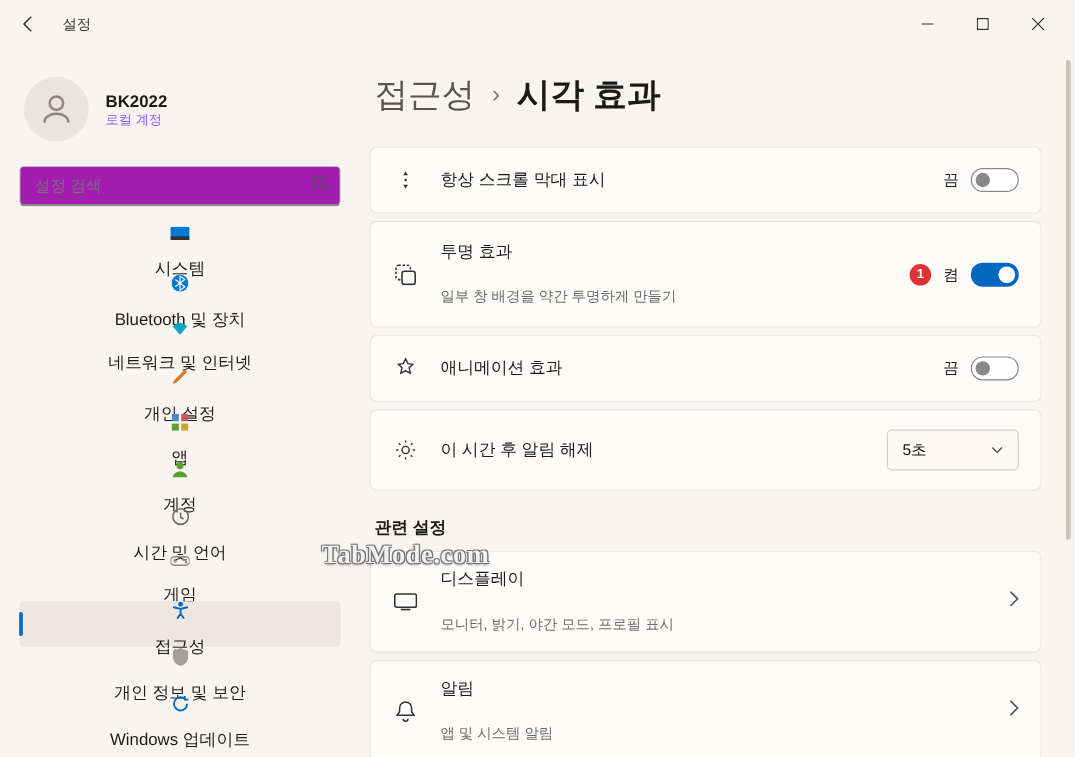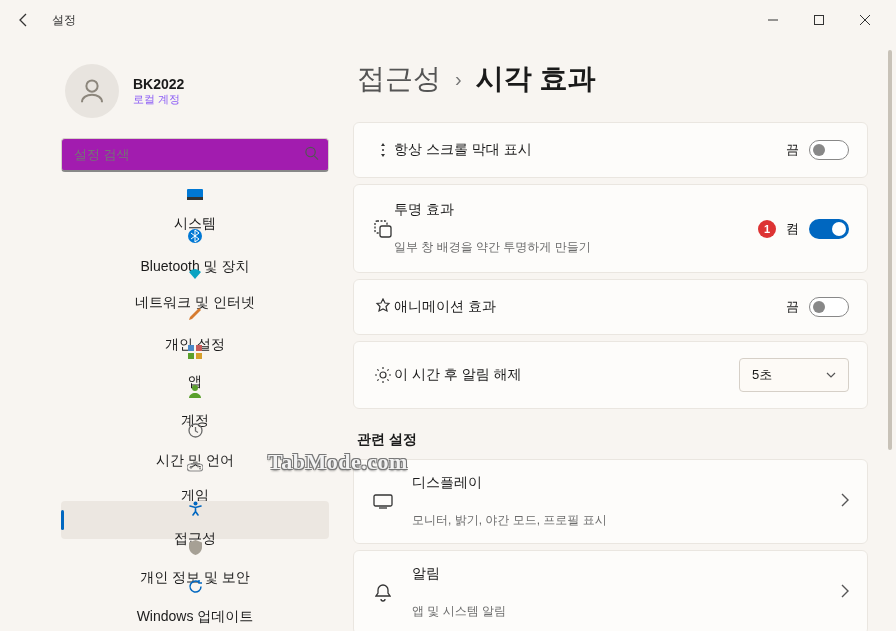--- a/index.html
+++ b/index.html
@@ -7,21 +7,21 @@
 
 .titlebar { height: 40px; display: flex; align-items: center; padding: 0 8px; }
 .titlebar-left { display: flex; align-items: center; gap: 12px; flex: 1; }
 .back-btn { width: 32px; height: 32px; display: flex; align-items: center; justify-content: center; border-radius: 4px; cursor: pointer; }
 .title { font-size: 12px; color: #333; }
 .win-controls { display: flex; }
 .win-btn { width: 46px; height: 32px; display: flex; align-items: center; justify-content: center; cursor: pointer; }
 
 .app { display: flex; height: calc(631px - 40px); }
 
-.sidebar { width: 300px; padding: 16px 12px 0 12px; display: flex; flex-direction: column; margin-left: 45px; }
+.sidebar { width: 300px; padding: 16px 12px 0 12px; display: flex; flex-direction: column; }
 .profile { display: flex; align-items: center; gap: 14px; padding: 8px 8px 20px 8px; }
 .avatar { width: 54px; height: 54px; border-radius: 50%; background: #e8e4df; display:flex; align-items:center; justify-content:center; }
 .profile-name { font-weight: 600; font-size: 14px; }
 .profile-sub { font-size: 11px; color: #8b5cf6; }
 
 .search-wrap { position: relative; margin: 0 4px 16px 4px; }
 .search { width: 100%; height: 34px; border: 1px solid #d6d0c8; border-bottom: 2px solid #888; border-radius: 4px; padding: 0 36px 0 12px; background: #a21caf; font-size: 13px; }
 .search-icon { position: absolute; right: 10px; top: 50%; transform: translateY(-50%); color: #555; }
 
 .nav { flex: 1; overflow-y: auto; }
@@ -29,21 +29,21 @@
 .nav-item.active { background: #ece7e1; }
 .nav-item.active::before { content:""; position:absolute; left:0; top:9px; bottom:9px; width:3px; border-radius:2px; background:#0067c0; }
 .nav-icon { width: 18px; height: 18px; display:flex; align-items:center; justify-content:center; }
 
 .main { flex: 1; padding: 20px 28px 0 8px; overflow-y: auto; }
 .breadcrumb { display:flex; align-items:center; gap: 14px; margin-bottom: 24px; padding-left: 4px; }
 .bc-root { font-size: 28px; color: #555; cursor: pointer; }
 .bc-sep { font-size: 20px; color: #777; }
 .bc-current { font-size: 28px; font-weight: 600; }
 
-.card { background: #fdfcfa; border: 1px solid #eae6e0; border-radius: 6px; padding: 16px 18px; display:flex; align-items:center; margin-bottom: 6px; }
+.card { background: #fdfcfa; border: 1px solid #eae6e0; border-radius: 6px; padding: 16px 18px; display:flex; align-items:center; gap: 18px; margin-bottom: 6px; }
 .card-icon { width: 22px; height: 22px; display:flex; align-items:center; justify-content:center; color:#333; }
 .card-body { flex: 1; }
 .card-title { font-size: 14px; }
 .card-sub { font-size: 12px; color: #6b6b6b; margin-top: 20px; }
 .card-right { display:flex; align-items:center; gap: 10px; }
 .state-label { font-size: 13px; }
 
 .toggle { width: 40px; height: 20px; border-radius: 10px; position: relative; cursor:pointer; }
 .toggle.off { background:#fff; border:1px solid #888; }
 .toggle.off::after { content:""; position:absolute; left:3px; top:3px; width:12px; height:12px; border-radius:50%; background:#888; }

